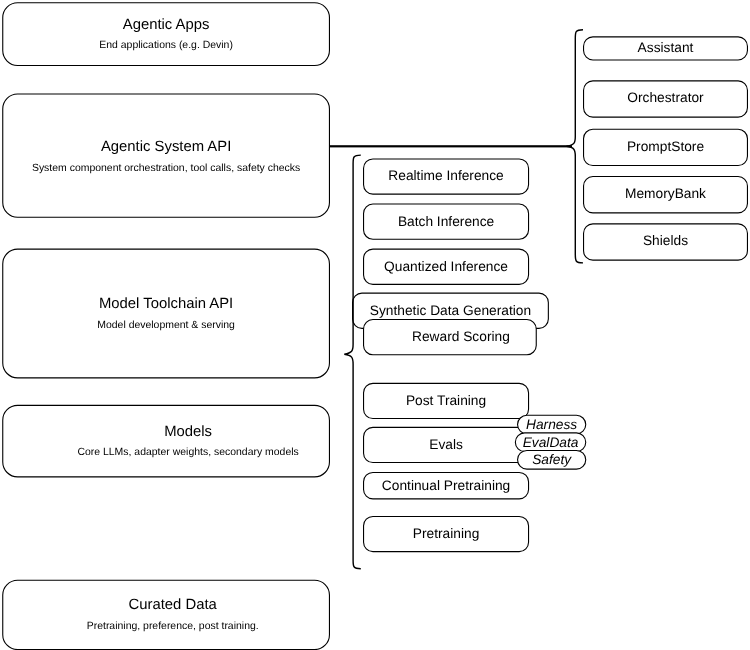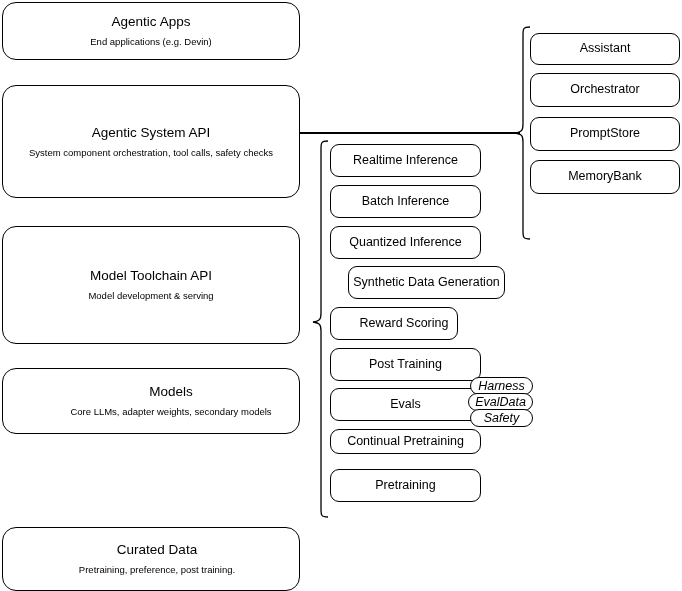--- a/index.html
+++ b/index.html
@@ -127,31 +127,34 @@
   <svg class="brace" style="left:514px; top:26px;" width="18" height="214" viewBox="0 0 18 214">
     <path d="M16 1
              C 9 1, 9 3, 9 9
              L 9 98
              C 9 104, 8 106, 1 107
              C 8 108, 9 110, 9 116
              L 9 205
              C 9 211, 9 213, 16 213"></path>
   </svg>
 
-  <div class="node cap" style="left:530px; top:33px; width:150px; height:32px;">
+  <div class="node cap" style="left:530px; top:33px; width:150px; height:22px;">
     <span>Assistant</span>
   </div>
   <div class="node cap" style="left:530px; top:73px; width:150px; height:34px;">
     <span>Orchestrator</span>
   </div>
   <div class="node cap" style="left:530px; top:117px; width:150px; height:34px;">
     <span>PromptStore</span>
   </div>
   <div class="node cap" style="left:530px; top:160px; width:150px; height:34px;">
     <span>MemoryBank</span>
+  </div>
+  <div class="node cap" style="left:530px; top:203px; width:150px; height:34px;">
+    <span>Shields</span>
   </div>
 
   <svg class="brace" style="left:311px; top:140px;" width="18" height="378" viewBox="0 0 18 378">
     <path d="M17 1
              C 10 1, 10 3, 10 9
              L 10 173
              C 10 179, 9 181, 2 182
              C 9 183, 10 185, 10 191
              L 10 369
              C 10 375, 10 377, 17 377"></path>
@@ -159,24 +162,24 @@
 
   <div class="node cap" style="left:330px; top:144px; width:151px; height:33px;">
     <span>Realtime Inference</span>
   </div>
   <div class="node cap" style="left:330px; top:185px; width:151px; height:33px;">
     <span>Batch Inference</span>
   </div>
   <div class="node cap" style="left:330px; top:226px; width:151px; height:33px;">
     <span>Quantized Inference</span>
   </div>
-  <div class="node cap" style="left:348px; top:266px; width:157px; height:33px;">
+  <div class="node cap" style="left:320px; top:266px; width:179px; height:33px;">
     <span>Synthetic Data Generation</span>
   </div>
-  <div class="node cap" style="left:330px; top:307px; width:128px; height:33px;padding-left:20px;">
+  <div class="node cap" style="left:330px; top:290px; width:158px; height:33px;padding-left:20px;">
     <span>Reward Scoring</span>
   </div>
   <div class="node cap" style="left:330px; top:348px; width:151px; height:33px;">
     <span>Post Training</span>
   </div>
   <div class="node cap" style="left:330px; top:388px; width:151px; height:33px;">
     <span>Evals</span>
   </div>
   <div class="node cap" style="left:330px; top:429px; width:151px; height:25px;">
     <span>Continual Pretraining</span>

